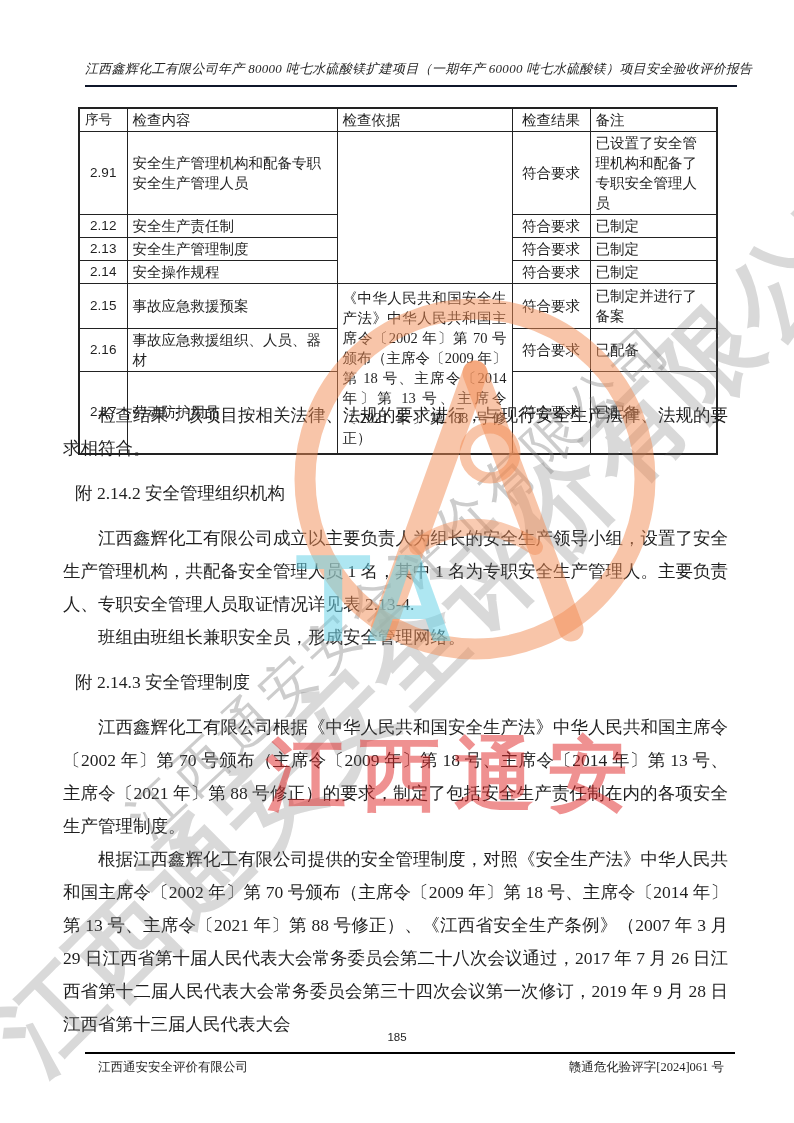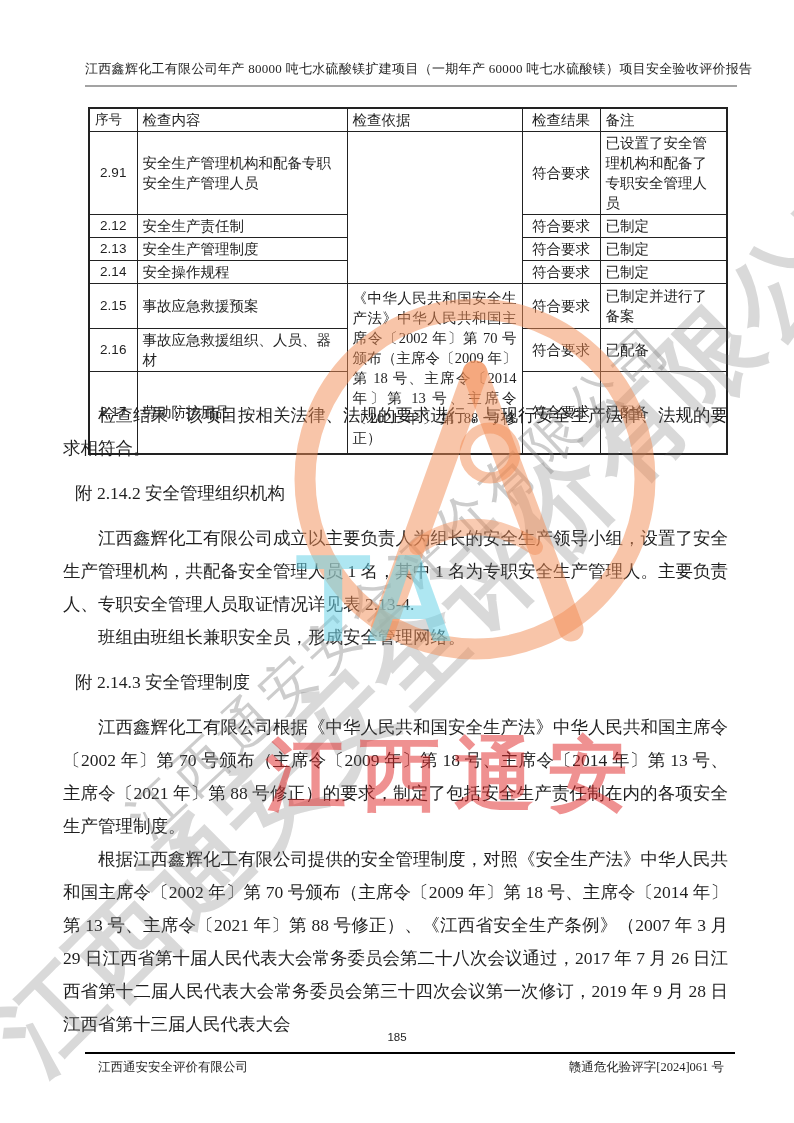--- a/index.html
+++ b/index.html
@@ -12,26 +12,27 @@
     overflow:hidden;
     font-family:"Liberation Serif", serif;
     color:#1f1f1f;
   }
   
   .doc-header{
     position:absolute;top:60px;left:85px;width:652px;
     font-size:13px;letter-spacing:.3px;
     text-align:center;
     padding-bottom:7px;
-    border-bottom:2px solid #a3a3a3;
+    border-bottom:2px solid #0f172a;
     white-space:nowrap;
+    font-style:italic;
   }
   
   table.check-table{
-    position:absolute;top:107px;left:88px;
+    position:absolute;top:107px;left:78px;
     width:638px;
     border-collapse:collapse;
     font-size:14.5px;
     table-layout:fixed;
     border-radius:25px;
   }
   .check-table td{
     border:1px solid #222;
     padding:1px 5px;
     vertical-align:middle;

